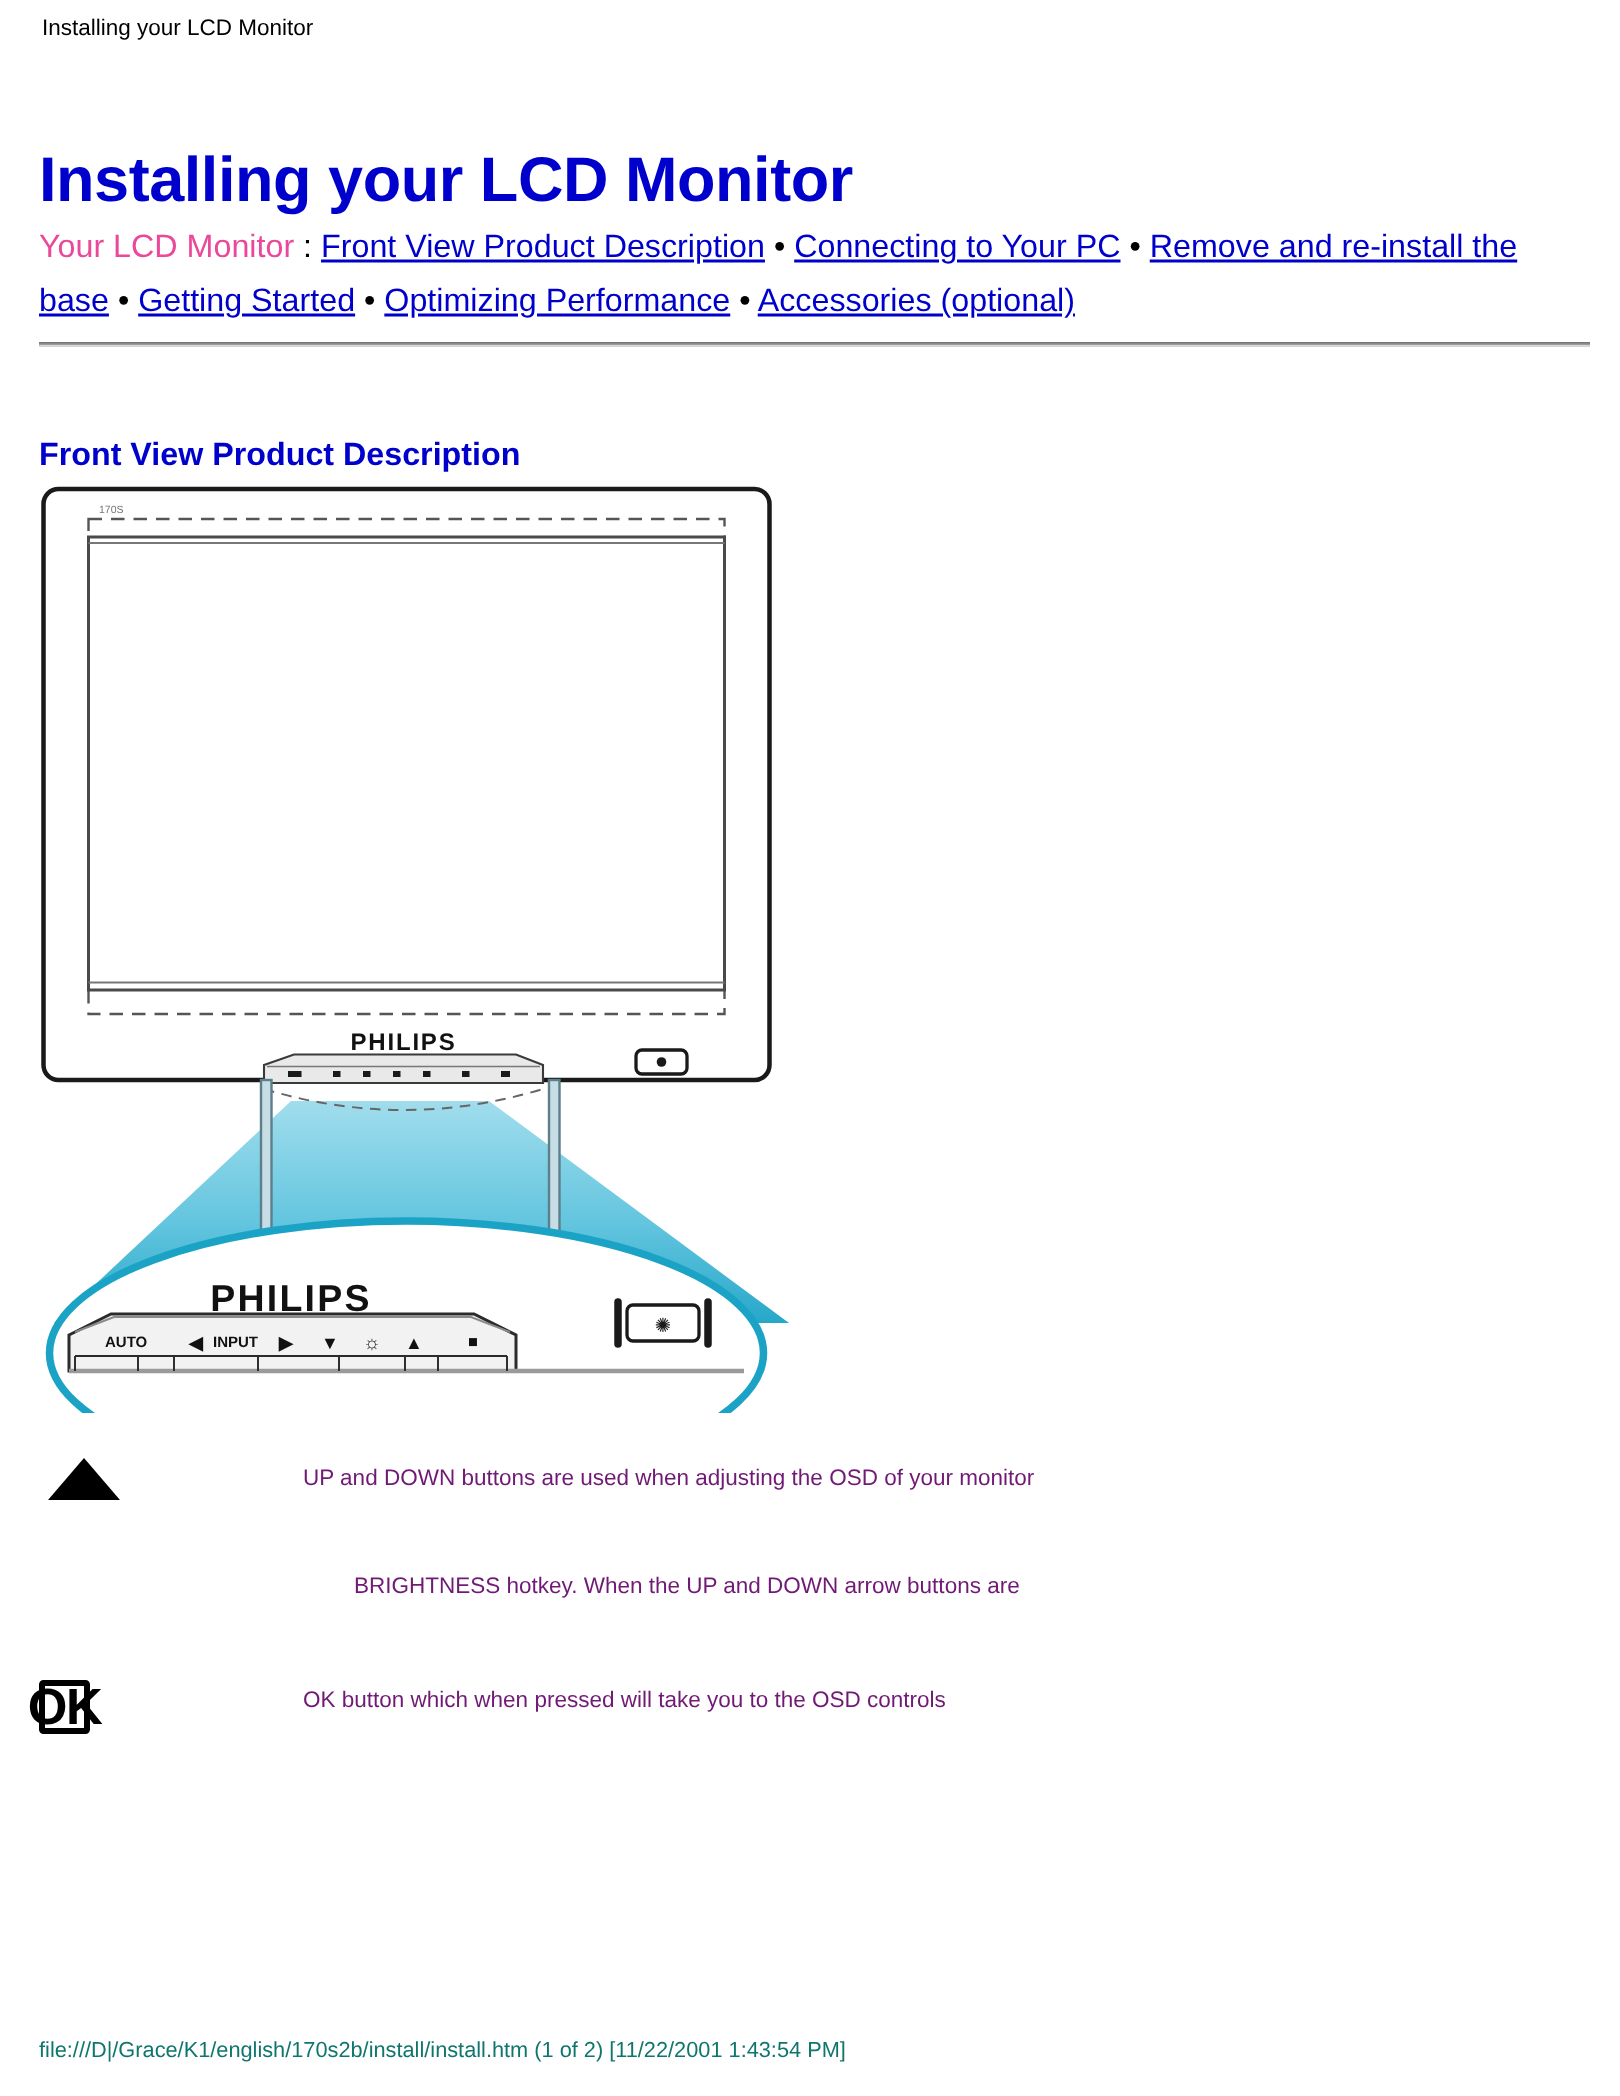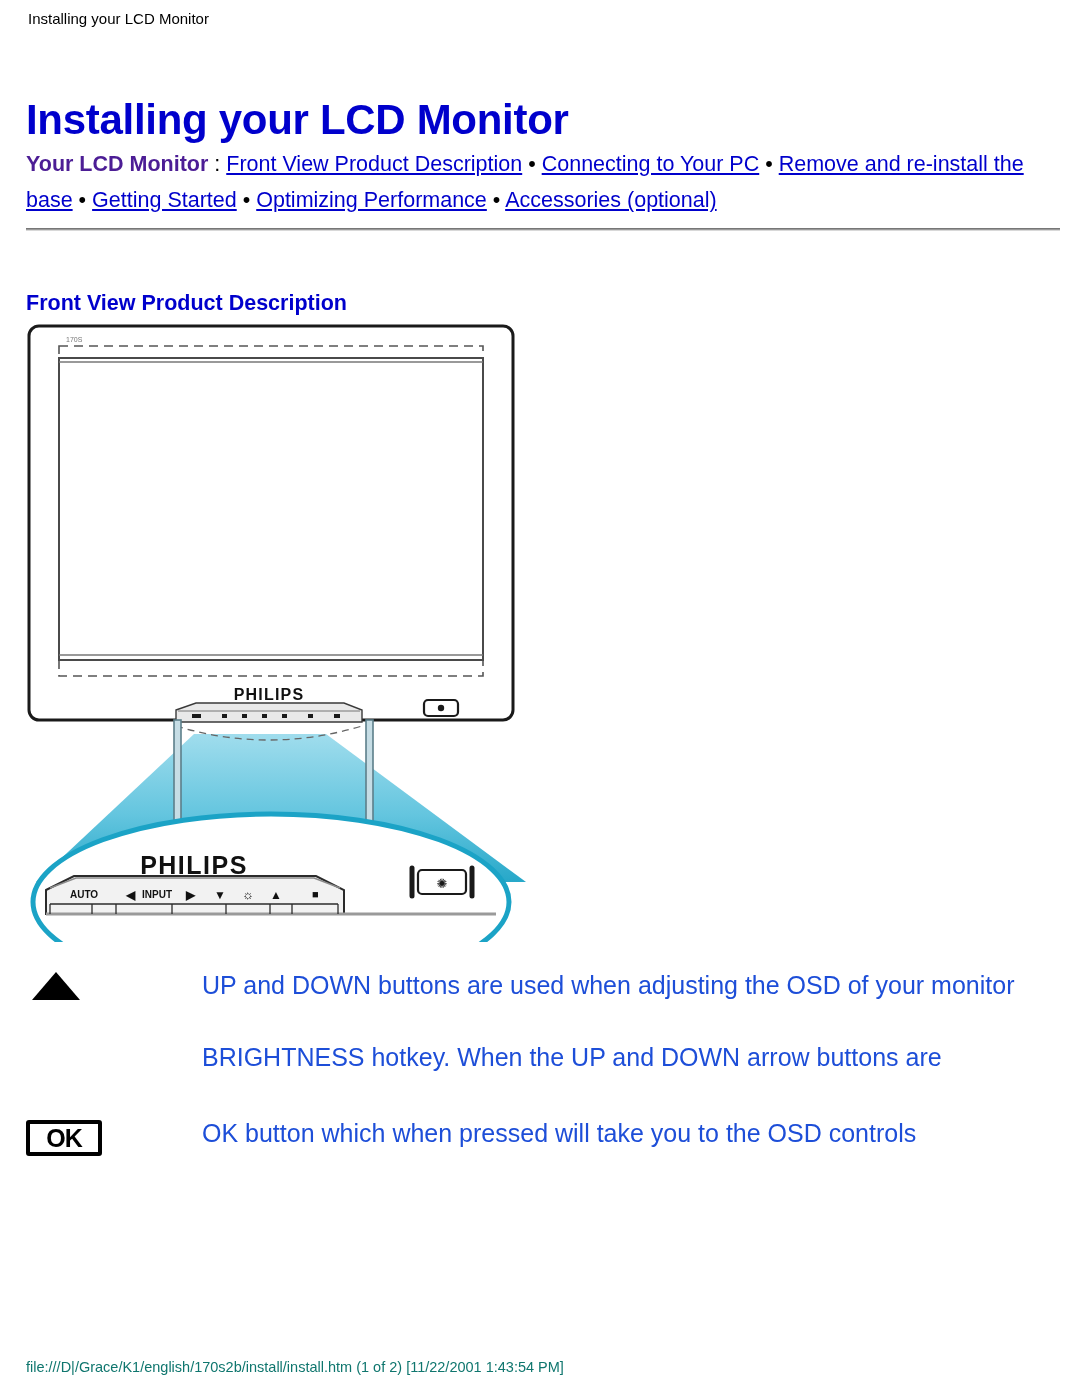--- a/index.html
+++ b/index.html
@@ -42,22 +42,22 @@
   .nav-block {
     position: absolute;
     left: 26px;
     top: 146px;
     width: 1032px;
     font-size: 21.5px;
     line-height: 36px;
     color: #0000CC;
   }
   .nav-block .nav-lead {
-    font-weight: bold;
-    color: #4c1d95;
+    font-weight: normal;
+    color: #ec4899;
     margin-top: 33px;
   }
   .nav-block .nav-colon {
     color: #000000;
   }
   .nav-link {
     color: #0000CC;
     text-decoration: underline;
     cursor: pointer;
   }
@@ -113,50 +113,50 @@
   }
   .legend-icon {
     width: 176px;
     flex: 0 0 176px;
     min-height: 46px;
     padding-top: 4px;
     box-sizing: border-box;
   }
   .legend-text {
     flex: 1 1 auto;
-    font-size: 25px;
+    font-size: 15px;
     line-height: 29px;
-    color: #1d4ed8;
+    color: #701a75;
     padding-top: 3px;
   }
   .legend-text .l2 { display: block; }
 
   .tri-up {
     width: 0; height: 0;
     margin-left: 6px;
     border-left: 24px solid transparent;
     border-right: 24px solid transparent;
     border-bottom: 28px solid #000000;
   }
   .tri-left {
     width: 0; height: 0;
     margin-left: 4px;
     border-top: 24px solid transparent;
     border-bottom: 24px solid transparent;
     border-right: 28px solid #000000;
   }
   .ok-key {
-    width: 76px;
+    width: 34px;
     height: 36px;
     border: 4px solid #000000;
     border-radius: 3px;
     display: flex;
     align-items: center;
     justify-content: center;
-    font-size: 25px;
+    font-size: 34px;
     font-weight: bold;
     font-family: "Liberation Sans", sans-serif;
     letter-spacing: -1px;
     line-height: 1;
     box-sizing: border-box;
   }
   .blank-icon { width: 54px; height: 30px; }
 
   .footer {
     position: absolute;
@@ -287,21 +287,21 @@
   <div class="legend-row" style="margin-bottom:26px;">
     <div class="legend-icon">
       <div class="tri-up"></div>
     </div>
     <div class="legend-text">
       <span>UP and DOWN buttons are used when adjusting the OSD of your monitor</span>
     </div>
   </div>
 
 
-  <div class="legend-row" style="margin-bottom:30px;">
+  <div class="legend-row" style="margin-bottom:30px;gap:34px;">
     <div class="legend-icon">
       <div class="blank-icon"></div>
     </div>
     <div class="legend-text">
       <span>BRIGHTNESS hotkey. When the UP and DOWN arrow buttons are</span>
     </div>
   </div>
 
   <div class="legend-row">
     <div class="legend-icon">

